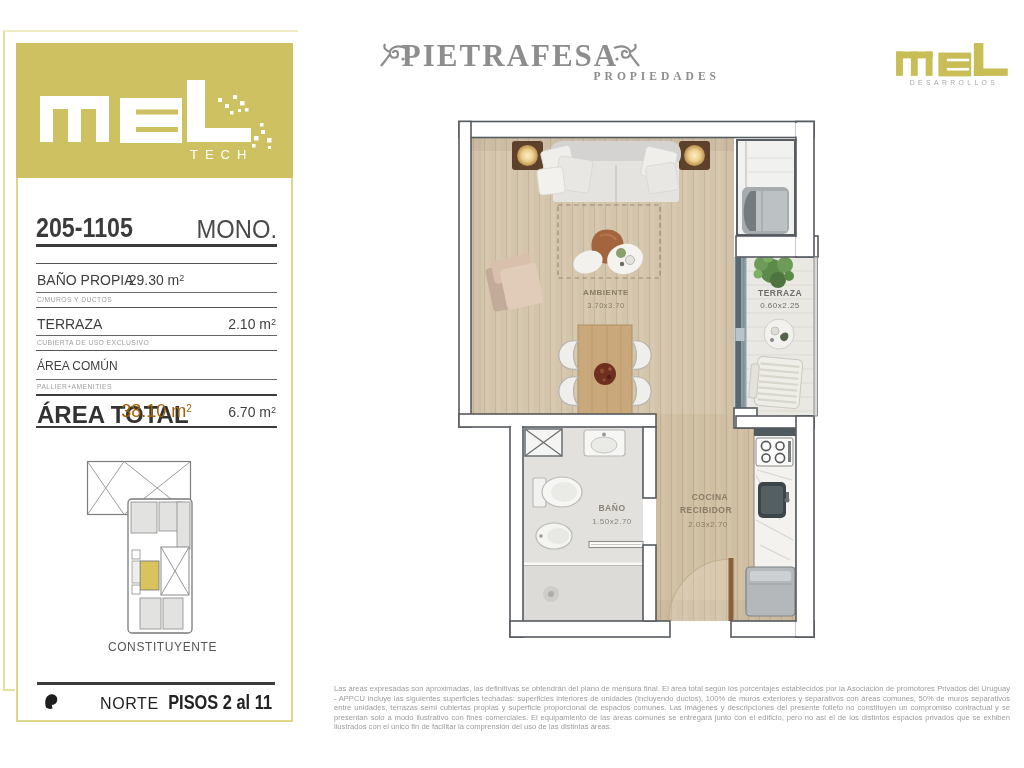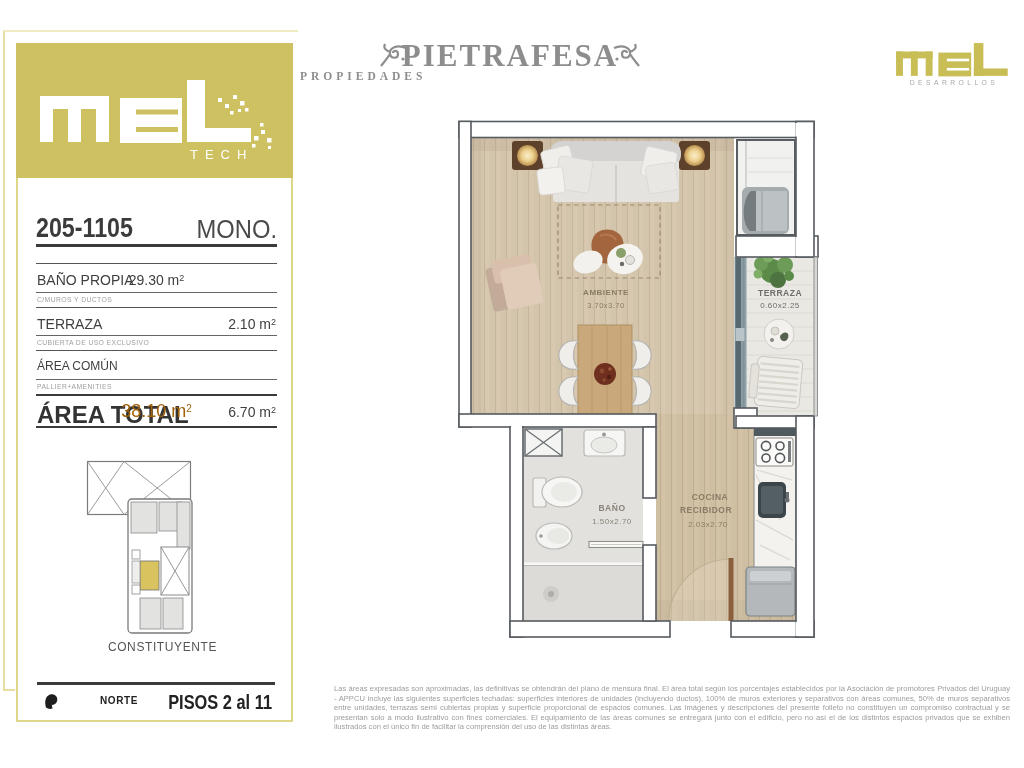--- a/index.html
+++ b/index.html
@@ -119,27 +119,27 @@
 </svg>
 
 <div class="abs" style="left:80px;top:640px;width:165px;text-align:center;font-size:12px;color:#555;letter-spacing:0.6px;">CONSTITUYENTE</div>
 
 <div class="abs" style="left:37px;top:682px;width:238px;height:2.5px;background:#3b3b3b;"></div>
 
 <svg class="abs" style="left:43px;top:693px;" width="16" height="17" viewBox="0 0 16 17">
   <path d="M3 14.5 C1.5 9 2 3.5 7 1.5 C11.5 0 15 3.5 14.2 7.5 C13.5 10.8 10.8 12.3 8.8 11.8 L9.5 15.5 C7 16.3 4.8 15.8 3 14.5 Z" fill="#1e1e1e"></path>
 </svg>
 
-<div class="abs" style="left:64px;top:695px;font-size:10px;font-weight:bold;color:#222;letter-spacing:0.6px;padding-left:36px;">NORTE</div>
+<div class="abs" style="left:64px;top:695px;font-size:16px;font-weight:normal;color:#222;letter-spacing:0.6px;padding-left:36px;">NORTE</div>
 
 <div class="abs" style="left:100px;top:690px;width:172px;font-size:21px;font-weight:bold;color:#222;transform:scaleX(0.78);transform-origin:100% 0;text-align:right;">PISOS 2 al 11</div>
 
 <div class="abs" style="left:300px;top:38px;width:420px;text-align:center;font-family:'Liberation Serif',serif;font-weight:bold;font-size:31px;color:#8d8d8d;letter-spacing:2px;">PIETRAFESA</div>
 
-<div class="abs" style="left:300px;top:70px;width:420px;text-align:left;font-family:'Liberation Serif',serif;font-weight:bold;font-size:11.5px;color:#8d8d8d;letter-spacing:4px;">PROPIEDADES</div>
+<div class="abs" style="left:300px;top:70px;width:420px;text-align:right;font-family:'Liberation Serif',serif;font-weight:bold;font-size:11.5px;color:#8d8d8d;letter-spacing:4px;">PROPIEDADES</div>
 
 <svg class="abs" style="left:378px;top:42px;" width="30" height="28" viewBox="0 0 30 28">
   <path d="M28 6 C19 2 11 6 12 12 C13 17 20 17 20 12 C20 8 15 8 15 11 M12 12 C9 17 6 20 3 24 M13 10 C8 9 5 6 7 2" stroke="#8d8d8d" stroke-width="2.2" fill="none"></path>
   <circle cx="25" cy="17" r="1.6" fill="#8d8d8d"></circle>
 </svg>
 
 <svg class="abs" style="left:612px;top:42px;" width="30" height="28" viewBox="0 0 30 28">
   <path d="M2 6 C11 2 19 6 18 12 C17 17 10 17 10 12 C10 8 15 8 15 11 M18 12 C21 17 24 20 27 24 M17 10 C22 9 25 6 23 2" stroke="#8d8d8d" stroke-width="2.2" fill="none"></path>
   <circle cx="5" cy="17" r="1.6" fill="#8d8d8d"></circle>
 </svg>

